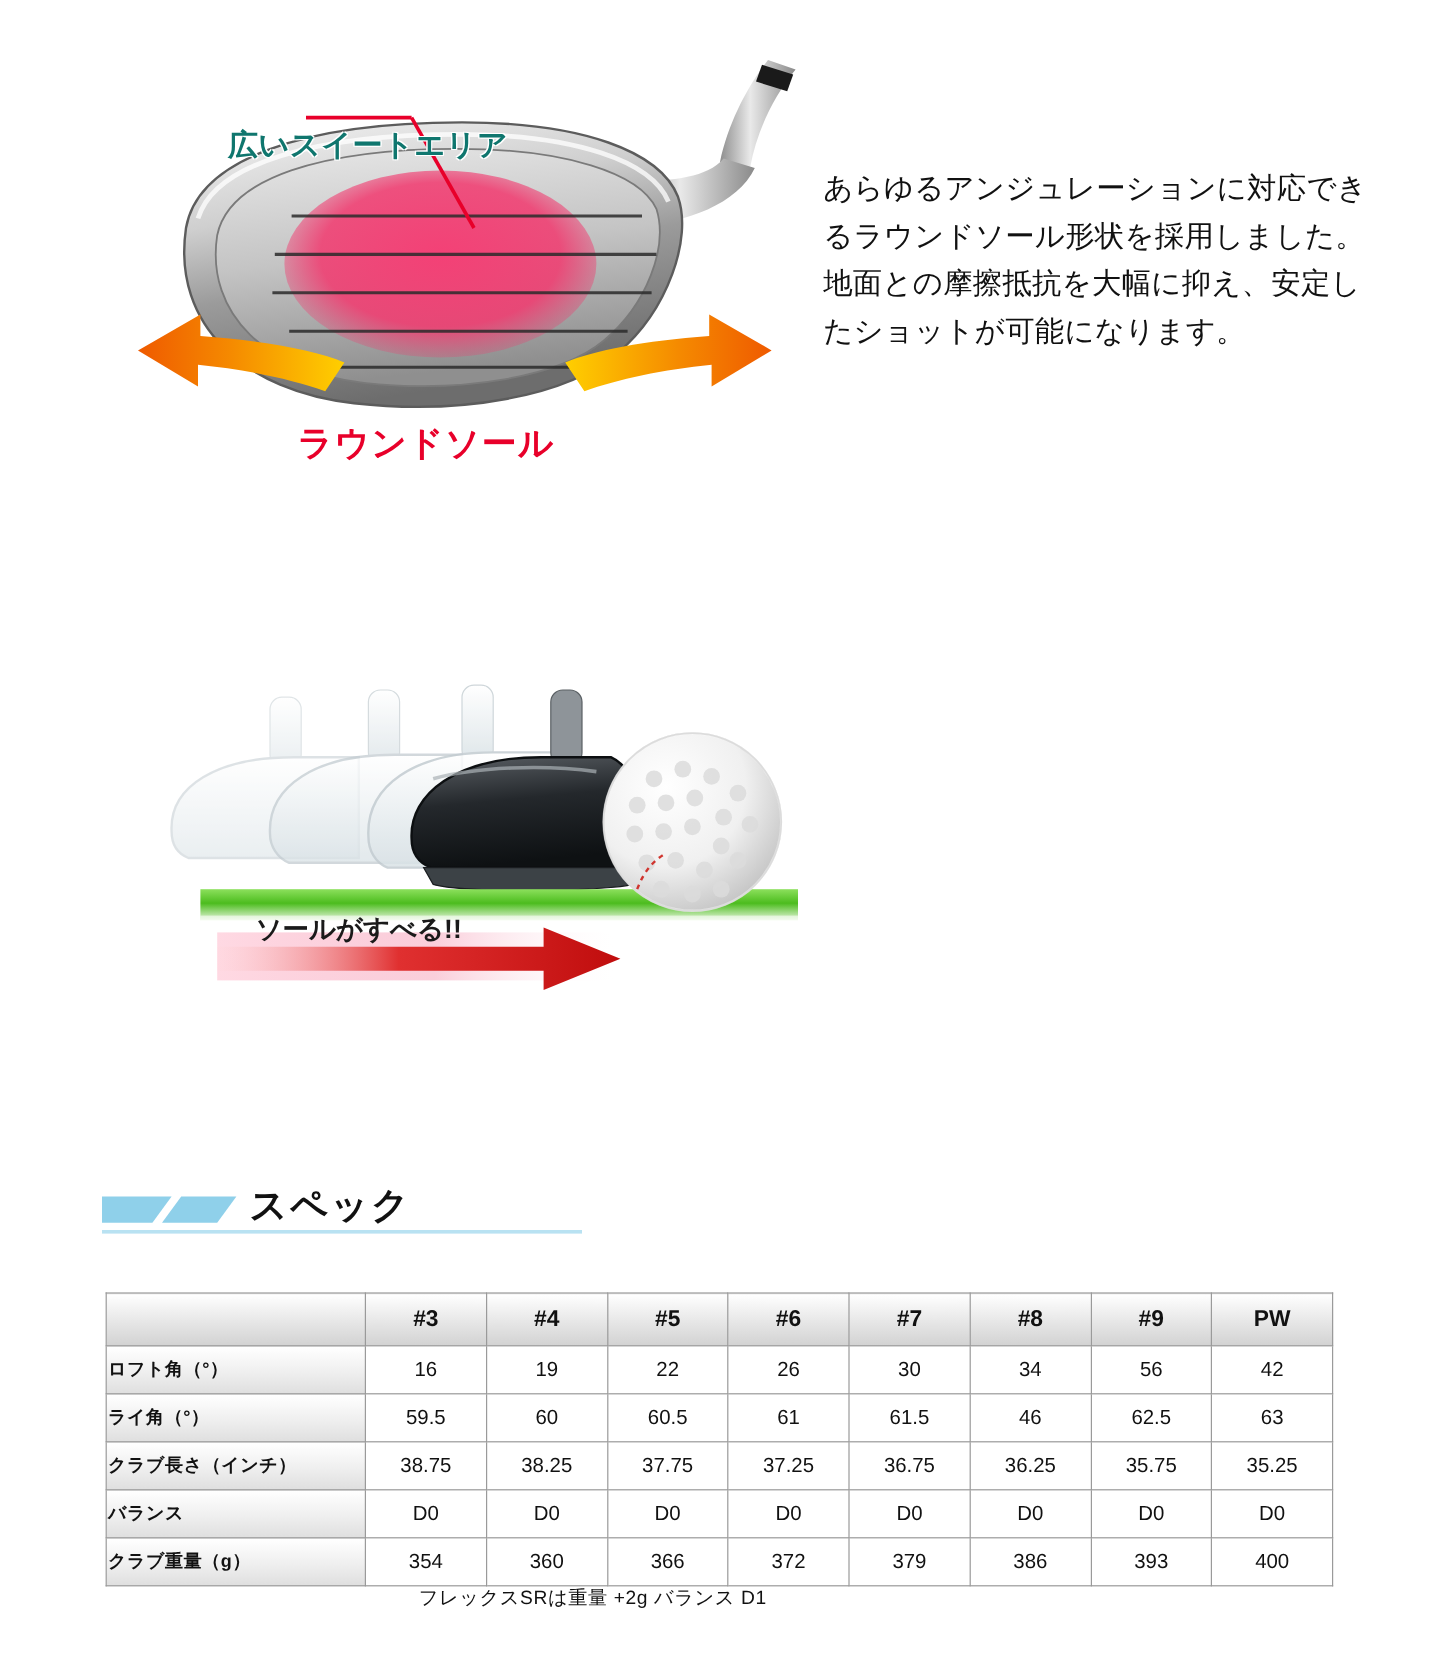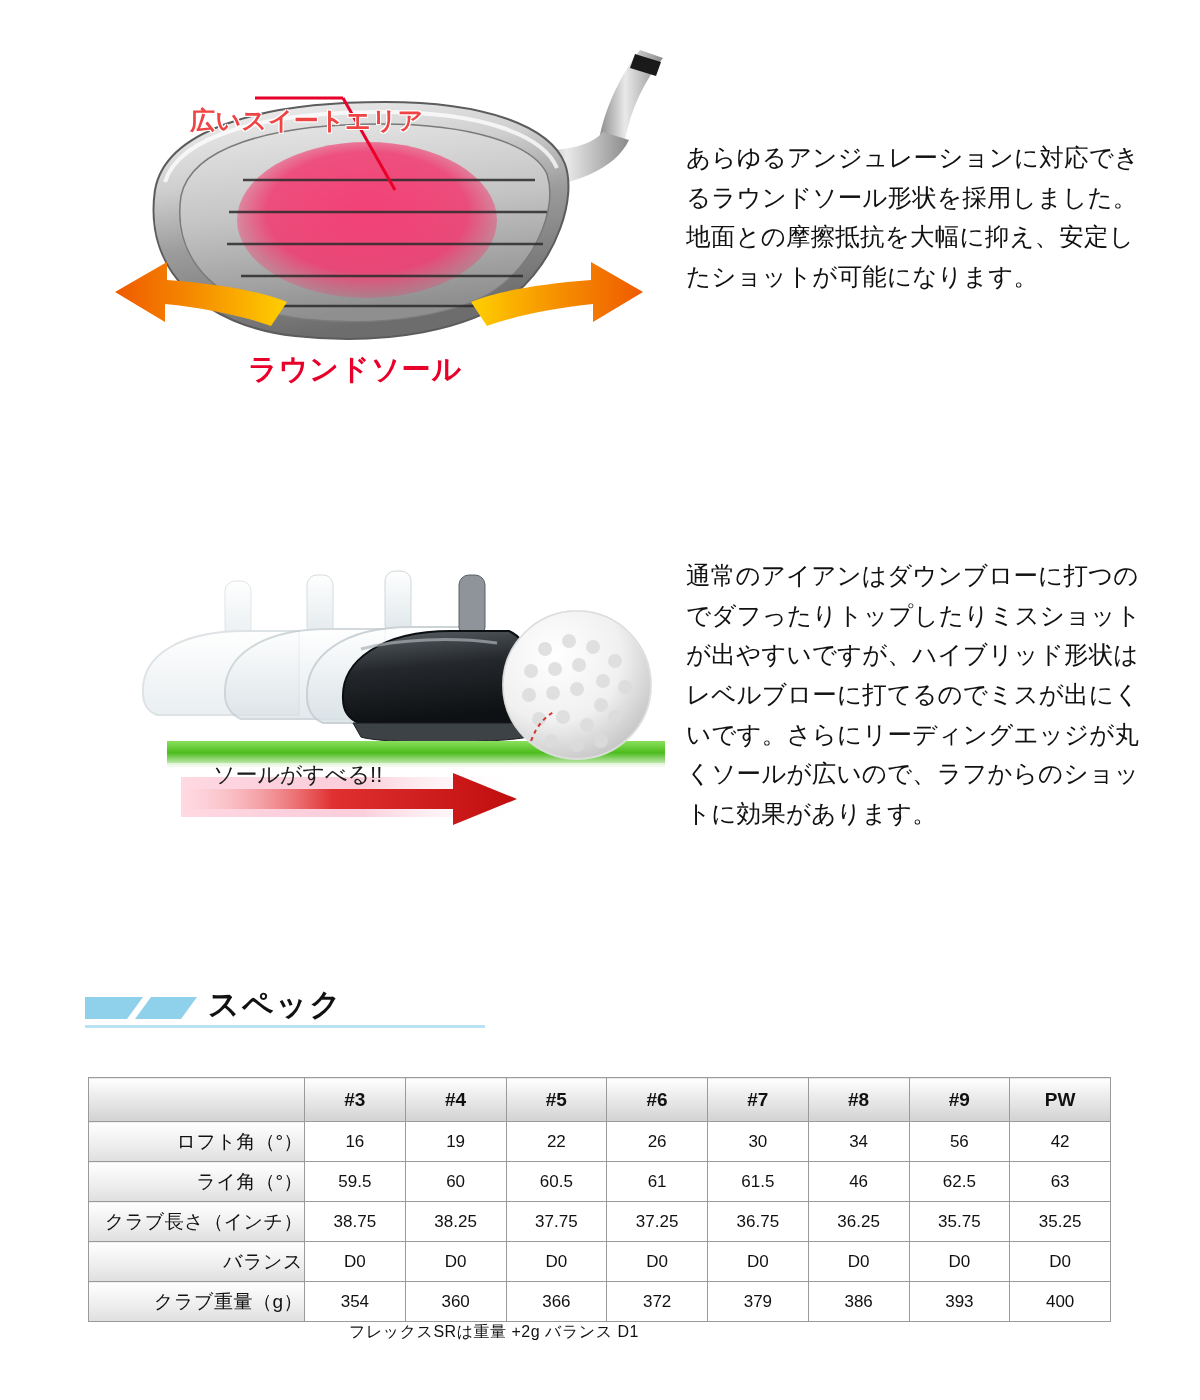--- a/index.html
+++ b/index.html
@@ -25,21 +25,21 @@
   #club-figure {
     position: absolute;
     left: 95px; top: 40px;
     width: 570px; height: 350px;
   }
   .sweet-label {
     position: absolute;
     left: 190px; top: 104px;
     font-size: 25px;
     font-weight: bold;
-    color: #ef4444;
+    color: #0f766e;
     letter-spacing: 0.5px;
     text-shadow: 1px 1px 0 #ffffff, -1px 1px 0 #ffffff, 1px -1px 0 #ffffff, -1px -1px 0 #ffffff;
     white-space: nowrap;
   }
   .round-sole-label {
     position: absolute;
     left: 248px; top: 350px;
     font-size: 29px;
     font-weight: bold;
     color: #e8002a;
@@ -68,21 +68,21 @@
   }
   #sole-figure {
     position: absolute;
     left: 85px; top: 25px;
     width: 580px; height: 280px;
   }
   .slide-label {
     position: absolute;
     left: 213px; top: 240px;
     font-size: 22px;
-    font-weight: normal;
+    font-weight: bold;
     color: #1a1a1a;
     white-space: nowrap;
   }
   #text2 {
     left: 686px; top: 36px;
     width: 468px;
   }
 
   
   #spec-header {
@@ -122,23 +122,23 @@
     background: linear-gradient(to bottom, #ffffff 0%, #e6e6e6 55%, #d2d2d2 100%);
     font-weight: bold;
     font-size: 19px;
     height: 41px;
   }
   table.spec thead th.corner {
     background: linear-gradient(to bottom, #ffffff 0%, #e6e6e6 55%, #d2d2d2 100%);
   }
   table.spec tbody th {
     background: linear-gradient(to bottom, #ffffff 0%, #ededed 60%, #dfdfdf 100%);
-    font-weight: normal;
-    font-size: 19px;
-    text-align: right;
+    font-weight: bold;
+    font-size: 15px;
+    text-align: left;
     letter-spacing: 0.5px;
   }
   col.rowhead { width: 216px; }
   col.datacol { width: 100.75px; }
 
   #table-note {
     position: absolute;
     left: 0; top: 1322px;
     width: 988px;
     text-align: center;
@@ -311,21 +311,20 @@
           <circle cx="516" cy="196" r="7"></circle>
       </g>
       <circle cx="492" cy="140" r="74" fill="none" stroke="#ffffff" stroke-width="2" opacity="0.5"></circle>
     </g>
 
     <path d="M446,196 C452,180 460,172 470,166" fill="none" stroke="#d0352f" stroke-width="2" stroke-dasharray="4 4"></path>
   </svg>
 
   <div class="slide-label">ソールがすべる!!</div>
 
-  <div class="body-text" id="text2">通常のアイアンはダウンブローに打つのでダフったりトップしたりミスショットが出やすいですが、ハイブリッド形状はレベルブローに打てるのでミスが出にくいです。さらにリーディングエッジが丸くソールが広いので、ラフからのショットに効果があります。</div>
 </div>
 
 <svg id="spec-header" viewBox="0 0 400 62">
   <path d="M0,22 L58,22 L42,44 L0,44 Z" fill="#8fd0ea"></path>
   <path d="M66,22 L112,22 L96,44 L50,44 Z" fill="#8fd0ea"></path>
   <rect x="0" y="50" width="400" height="3" fill="#b9e2f2"></rect>
 </svg>
 <div id="spec-title">スペック</div>
 
 <div id="spec-table-wrap">

